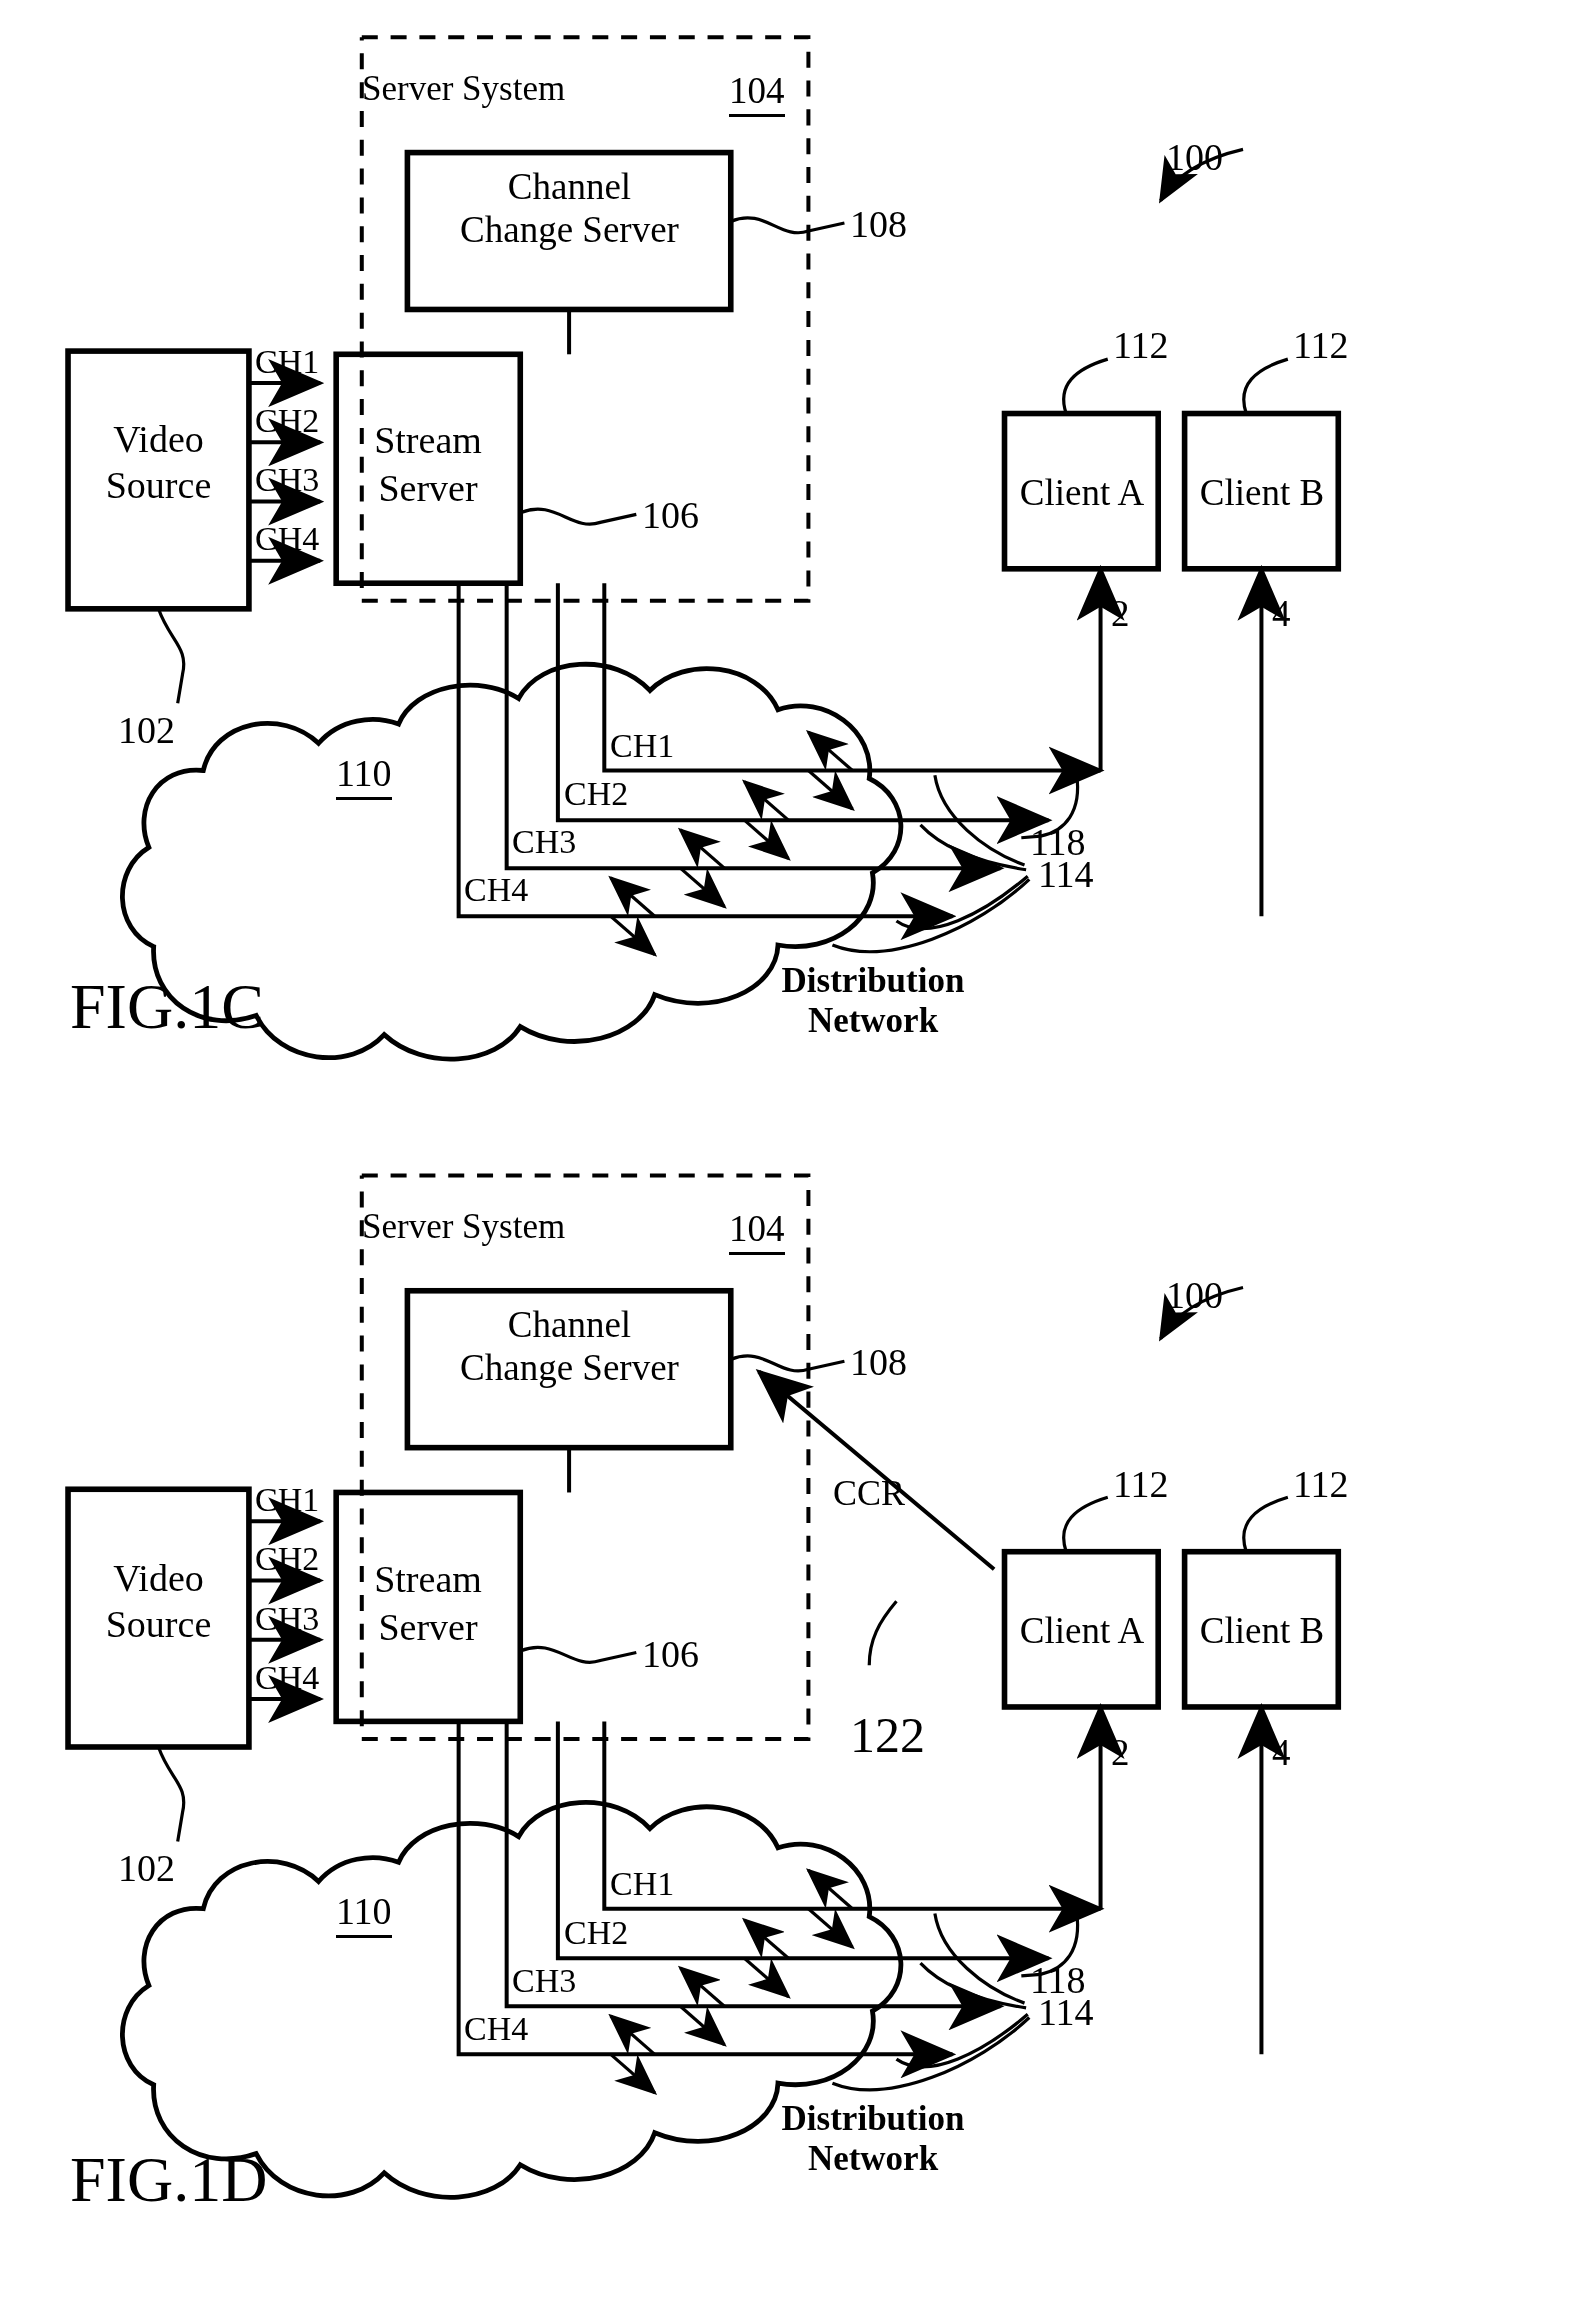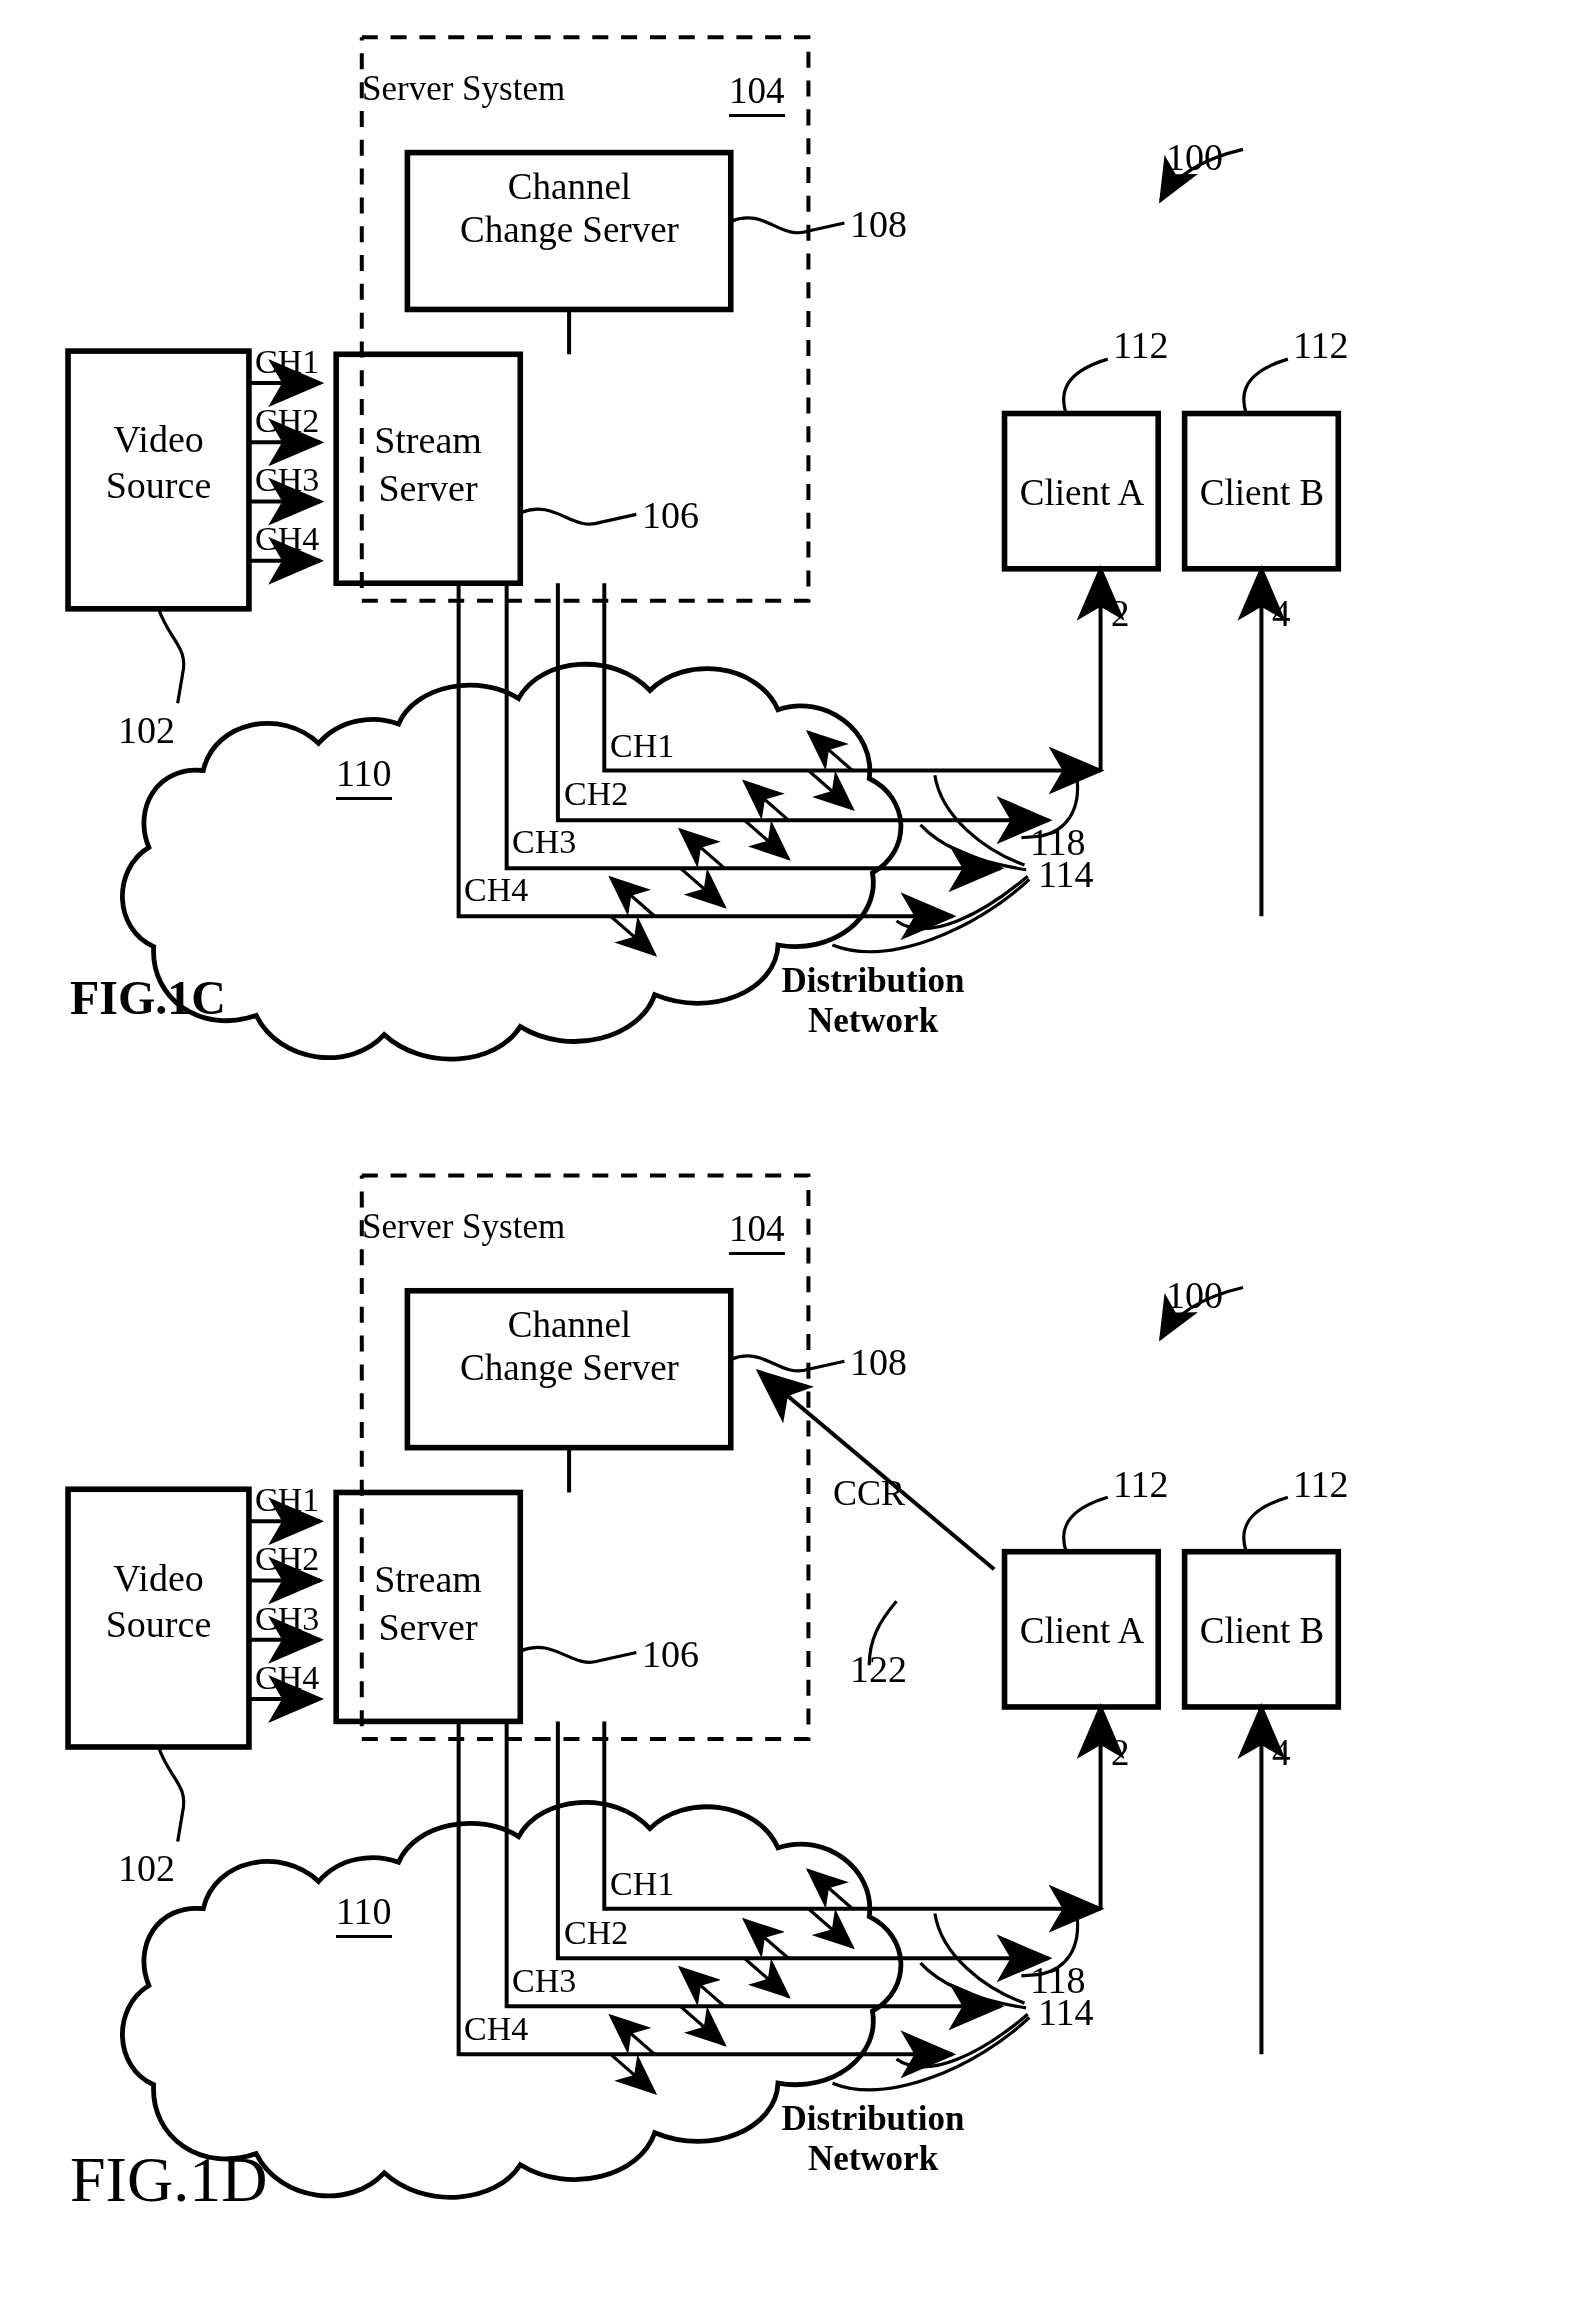--- a/index.html
+++ b/index.html
@@ -229,39 +229,39 @@
 <div style="position:absolute;left:610px;top:727px;font-size:34px;"><span>CH1</span></div>
 <div style="position:absolute;left:564px;top:775px;font-size:34px;"><span>CH2</span></div>
 <div style="position:absolute;left:512px;top:823px;font-size:34px;"><span>CH3</span></div>
 <div style="position:absolute;left:464px;top:871px;font-size:34px;"><span>CH4</span></div>
 
 <div style="position:absolute;left:1030px;top:820px;font-size:38px;"><span>118</span></div>
 <div style="position:absolute;left:1038px;top:852px;font-size:38px;"><span>114</span></div>
 
 <div style="position:absolute;left:721px;top:961px;width:304px;text-align:center;"><span style="font-size:35px;font-weight:bold;">Distribution Network</span></div>
 
-<div style="position:absolute;left:70px;top:970px;"><span style="font-size:48px;font-weight:bold;">FIG.1C</span></div>
+<div style="position:absolute;left:70px;top:970px;"><span style="font-size:64px;">FIG.1C</span></div>
 
 <div style="position:absolute;left:362px;top:1207px;">
   <span style="font-size:35px;">Server System</span>
 </div>
 <div style="position:absolute;left:729px;top:1207px;border-bottom:3.2px solid #000;padding-bottom:1.6px;">
   <span style="font-size:37px;">104</span>
 </div>
 
 <div style="position:absolute;left:408px;top:1303px;width:323px;text-align:center;line-height:43px;">
   <div style="font-size:37px;">Channel</div>
   <div style="font-size:37px;">Change Server</div>
 </div>
 <div style="position:absolute;left:850px;top:1340px;font-size:38px;"><span>108</span></div>
 
 <div style="position:absolute;left:1166px;top:1273px;font-size:38px;"><span>100</span></div>
 
 <div style="position:absolute;left:833px;top:1472px;font-size:36px;"><span>CCR</span></div>
-<div style="position:absolute;left:850px;top:1647px;font-size:38px;text-align:center;"><span>122</span></div>
+<div style="position:absolute;left:850px;top:1706px;font-size:50px;text-align:center;"><span>122</span></div>
 
 <div style="position:absolute;left:68px;top:1555px;width:181px;text-align:center;line-height:46px;">
   <div style="font-size:38px;">Video</div>
   <div style="font-size:38px;">Source</div>
 </div>
 <div style="position:absolute;left:118px;top:1846px;font-size:38px;"><span>102</span></div>
 
 <div style="position:absolute;left:336px;top:1555px;width:184px;text-align:center;line-height:48px;">
   <div style="font-size:38px;">Stream</div>
   <div style="font-size:38px;">Server</div>

